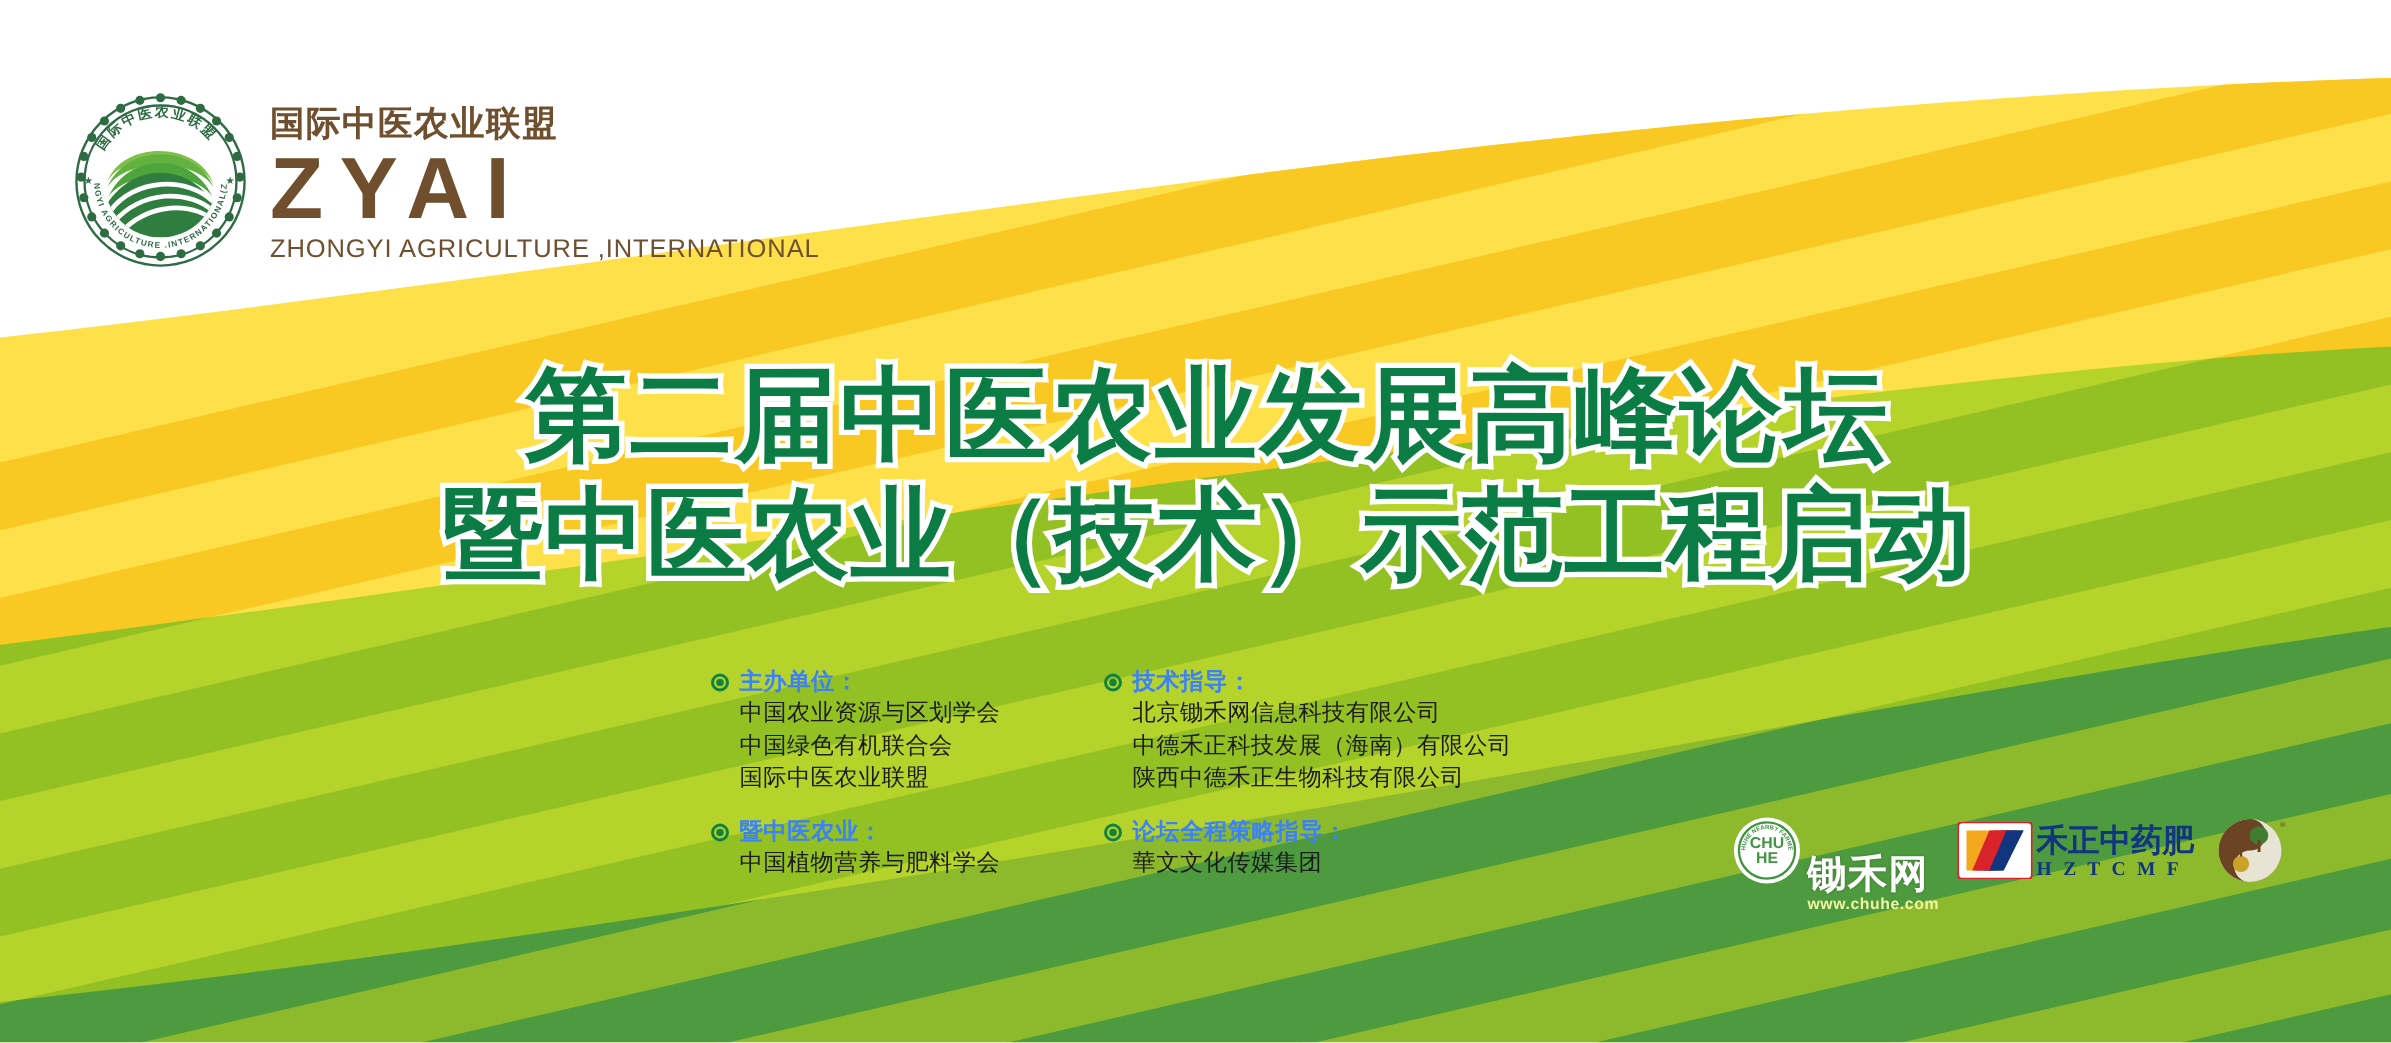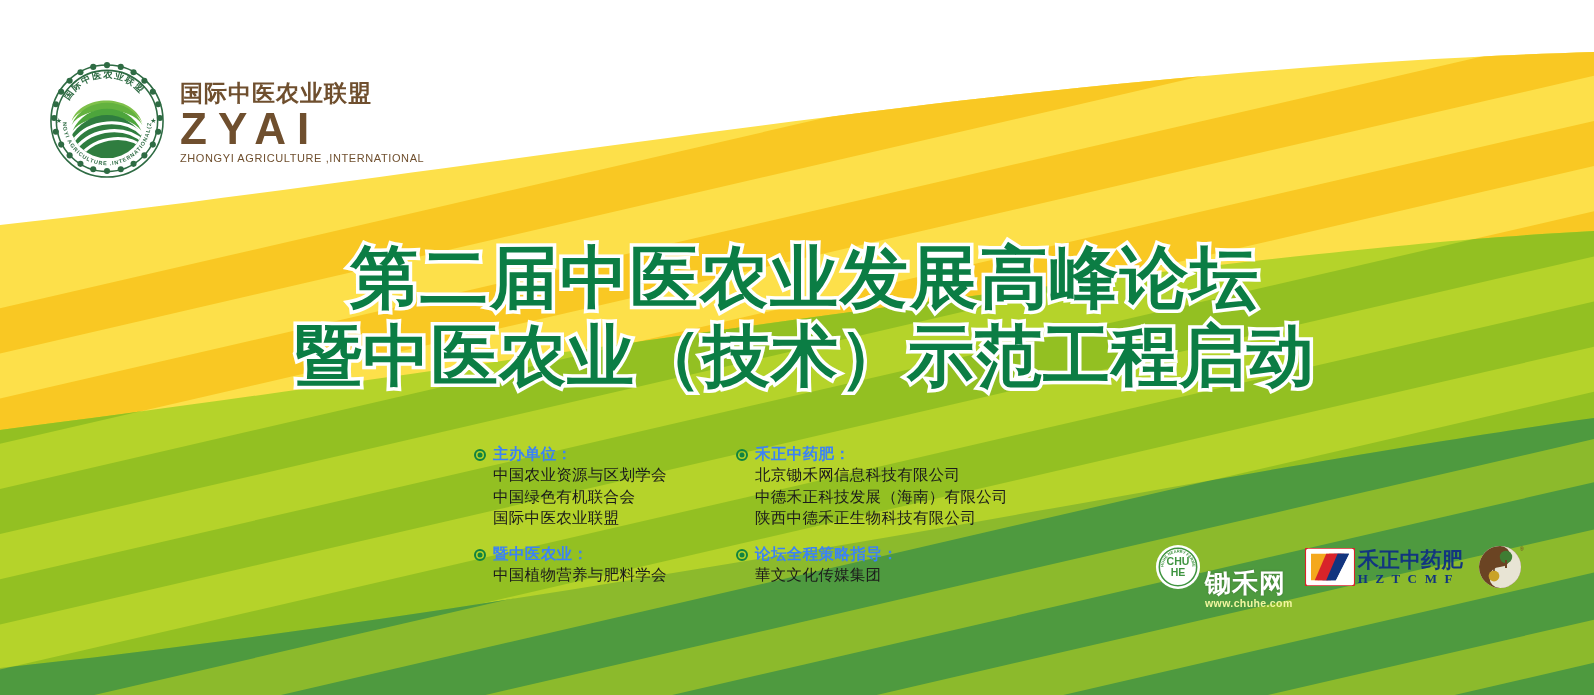--- a/index.html
+++ b/index.html
@@ -22,26 +22,26 @@
     z-index:5;
   }
   .badge{width:118px;height:118px;flex:0 0 auto;}
   .wordmark{display:flex;flex-direction:column;line-height:1;padding-top:4px;}
   .wm-cn{
     font-size:23px;font-weight:bold;color:#6f4f2e;
     letter-spacing:1px;margin-bottom:3px;
     font-family:"DejaVu Sans","Liberation Sans",sans-serif;
   }
   .wm-zyai{
-    font-size:44px;font-weight:bold;color:#6f4f2e;
+    font-size:58px;font-weight:bold;color:#6f4f2e;
     letter-spacing:11px;line-height:0.95;
     font-family:"Liberation Sans",sans-serif;
   }
   .wm-en{
-    font-size:11px;color:#6f4f2e;letter-spacing:0.6px;
+    font-size:17px;color:#6f4f2e;letter-spacing:0.6px;
     margin-top:4px;
     font-family:"Liberation Sans",sans-serif;
   }
 
   
   .title-block{
     position:absolute;left:0;right:0;top:238px;
     text-align:center;z-index:6;
     pointer-events:none;
     padding-left:16px;
@@ -321,21 +321,21 @@
         </div>
       </div>
 
     </div>
 
     <div class="col right">
 
       <div class="cgroup">
         <div class="chead">
           <span class="bullet"></span>
-          <span>禾正中药肥：</span>
+          <span>技术指导：</span>
         </div>
         <div class="cbody">
           <div>北京锄禾网信息科技有限公司</div>
           <div>中德禾正科技发展（海南）有限公司</div>
           <div>陕西中德禾正生物科技有限公司</div>
         </div>
       </div>
 
       <div class="cgroup">
         <div class="chead">

